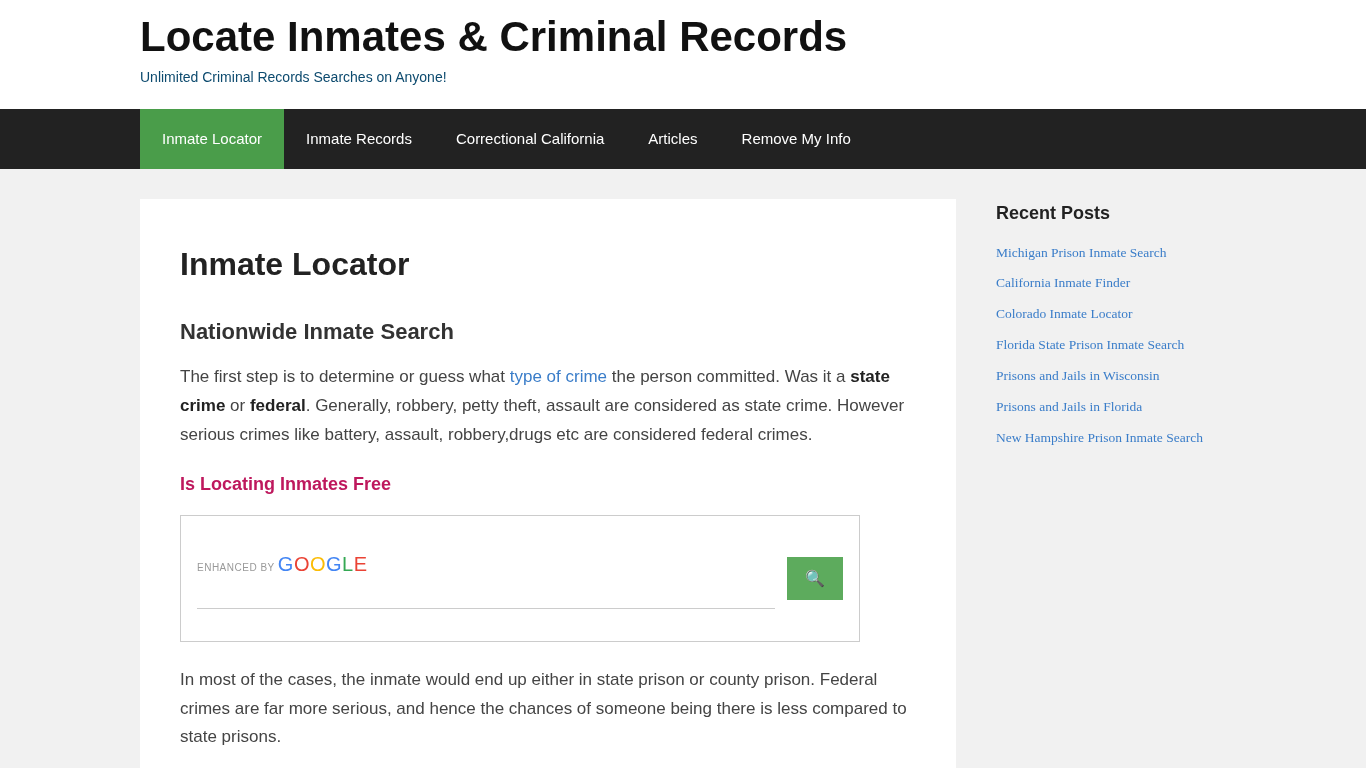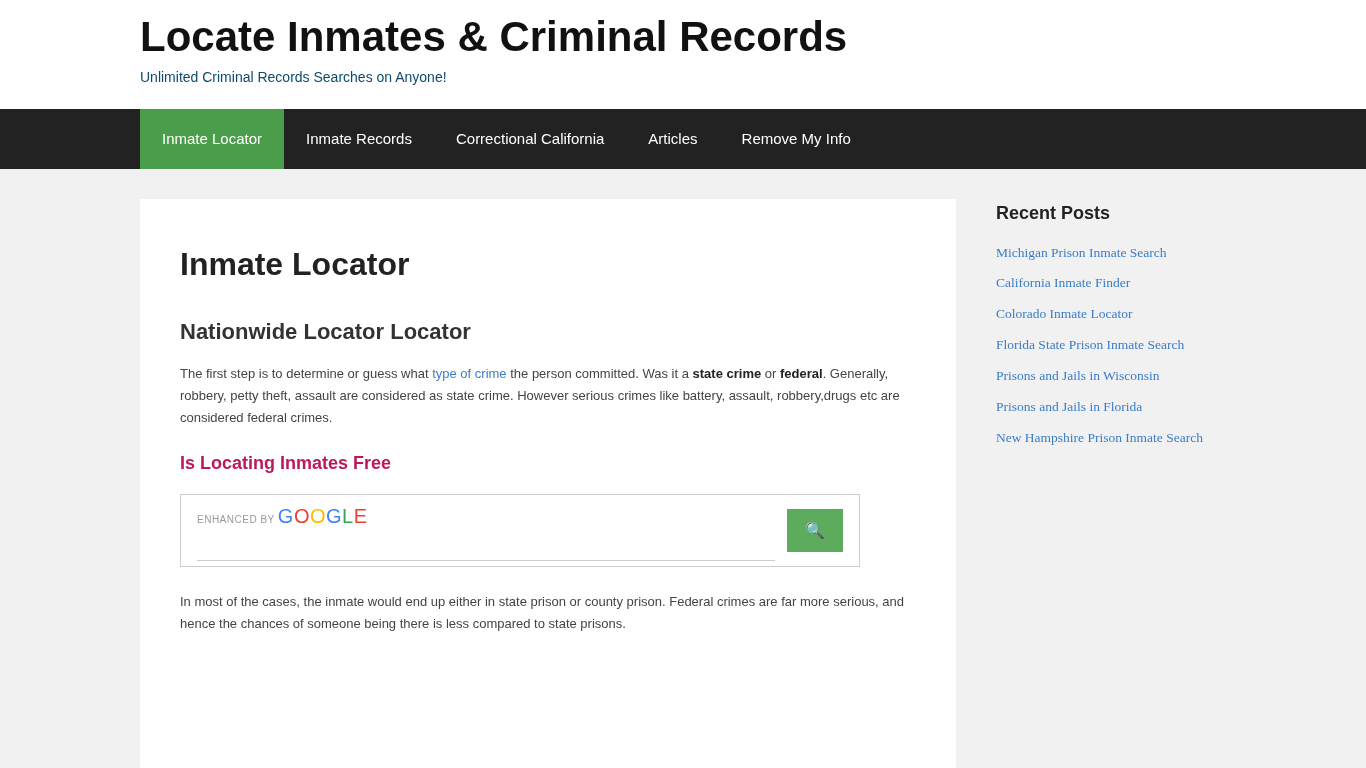--- a/index.html
+++ b/index.html
@@ -82,21 +82,21 @@
     .section-heading {
       font-size: 22px;
       font-weight: bold;
       font-family: Arial, sans-serif;
       color: #333;
       margin-bottom: 14px;
     }
 
     .body-text {
       font-family: Arial, sans-serif;
-      font-size: 13px;
+      font-size: 17px;
       color: #444;
       line-height: 1.7;
       margin-bottom: 20px;
     }
     .body-text a, .inline-link {
       color: #3a7dc9;
       text-decoration: none;
     }
     .body-text strong { font-weight: bold; color: #222; }
 
@@ -106,21 +106,21 @@
       font-family: Arial, sans-serif;
       color: #be185d;
       margin-bottom: 16px;
       margin-top: 20px;
     }
 
     
     .search-container {
       border: 1px solid #ccc;
       background: #fff;
-      padding: 5px 16px;
+      padding: 32px 16px;
       display: flex;
       align-items: center;
       gap: 12px;
       margin-bottom: 24px;
       max-width: 680px;
     }
     .search-label-area {
       display: flex;
       flex-direction: column;
       flex: 1;
@@ -201,21 +201,21 @@
     <a class="nav-item">Inmate Records</a>
     <a class="nav-item">Correctional California</a>
     <a class="nav-item">Articles</a>
     <a class="nav-item">Remove My Info</a>
   </nav>
 
 <div id="content-wrapper">
 
   <main id="main-content">
     <h1 class="page-title">Inmate Locator</h1>
-    <h2 class="section-heading">Nationwide Locator Locator</h2>
+    <h2 class="section-heading">Nationwide Inmate Search</h2>
     <p class="body-text">
       <span>The first step is to determine or guess what </span><a class="inline-link">type of crime</a><span> the person committed. Was it a </span><strong>state crime</strong><span> or </span><strong>federal</strong><span>. Generally, robbery, petty theft, assault are considered as state crime. However serious crimes like battery, assault, robbery,drugs etc are considered federal crimes.</span>
     </p>
 
     <h3 class="subheading">Is Locating Inmates Free</h3>
 
     <div class="search-container">
       <div class="search-label-area">
         <span class="enhanced-by">
           <span>enhanced by</span>

